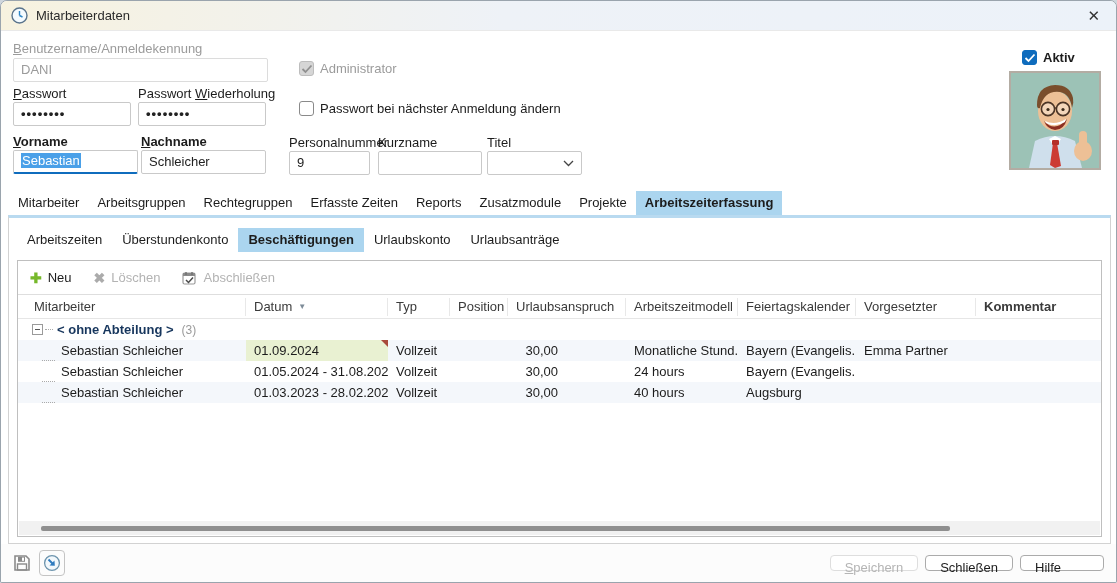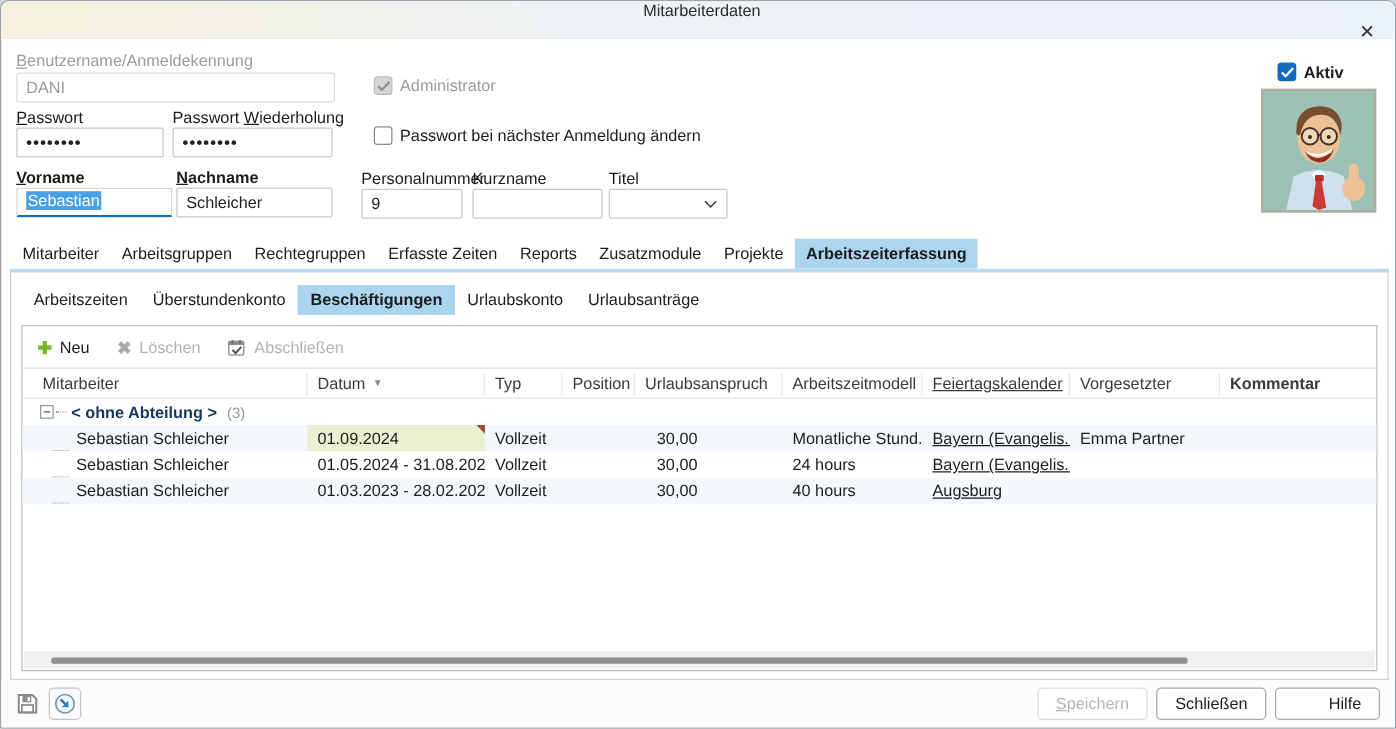--- a/index.html
+++ b/index.html
@@ -5,21 +5,21 @@
   html,body{margin:0;padding:0;background:#cfd6dd;}
   *{box-sizing:border-box;}
   .window{
     position:relative;width:1117px;height:583px;background:#fff;
     border:1px solid #9aa4ad;border-radius:7px 7px 2px 2px;overflow:hidden;
     font-family:"Liberation Sans",sans-serif;font-size:13px;color:#1c1c1c;
   }
   
   .titlebar{height:30px;display:flex;align-items:center;padding:0 12px 0 10px;
     background:linear-gradient(to right,#f7f2df 0%,#eef2f7 45%,#ecf2f9 100%);
-    border-bottom:1px solid #e9e9e9;flex-direction:column;}
+    border-bottom:1px solid #e9e9e9;}
   .titlebar .title{margin-left:8px;color:#2b2b2b;}
   .titlebar .close{margin-left:auto;font-size:15px;color:#333;line-height:1;cursor:default;padding:2px 4px;}
   
   .form{position:absolute;top:30px;left:0;right:0;height:160px;}
   .lbl{position:absolute;color:#1c1c1c;white-space:nowrap;}
   .lbl.gray{color:#9b9b9b;}
   .lbl.b{font-weight:bold;}
   .ufl{display:inline-block;}
   .ufl::first-letter{text-decoration:underline;}
   .field{position:absolute;height:24px;line-height:22px;background:#fff;
@@ -58,21 +58,21 @@
   .titem .ic{font-size:14px;line-height:1;}
   .titem.enabled{color:#1c1c1c;}
   .titem.disabled{color:#b3b3b3;}
   .ic.plus{color:#76b82a;font-weight:bold;}
   .ic.delx{color:#ababab;font-weight:bold;}
   .thead{display:flex;height:24px;align-items:center;color:#3a3a3a;border-bottom:1px solid #e6e6e6;}
   .thead .hc{padding-left:8px;border-right:1px solid #e8e8e8;height:18px;line-height:18px;
     overflow:hidden;white-space:nowrap;}
   .thead .hc:last-child{border-right:none;font-weight:bold;}
   .c-mit{width:228px;} .c-dat{width:142px;} .c-typ{width:62px;} .c-pos{width:58px;}
-  .c-url{width:118px;} .c-azm{width:112px;} .c-fkal{width:118px;text-decoration:underline;} .c-vor{width:120px;} .c-kom{width:110px;}
+  .c-url{width:118px;} .c-azm{width:112px;} .c-fkal{width:118px;} .c-vor{width:120px;} .c-kom{width:110px;}
   .hc.first{padding-left:16px;}
   .sortarrow{font-size:8px;color:#7d8b98;margin-left:6px;vertical-align:2px;}
   .grouprow{display:flex;align-items:center;height:21px;padding-left:14px;}
   .expbox{width:11px;height:11px;border:1px solid #9a9a9a;background:#fff;position:relative;flex:0 0 auto;}
   .expbox::after{content:"";position:absolute;left:2px;right:2px;top:4px;border-top:1px solid #555;}
   .gdots{width:8px;border-top:1px dotted #aaa;margin:0 4px 0 2px;}
   .gname{font-weight:bold;color:#17365d;white-space:nowrap;}
   .gcount{color:#9a9a9a;margin-left:8px;font-size:12px;}
   .trow{display:flex;align-items:center;height:21px;}
   .trow.alt{background:#f4f7fb;}
@@ -84,21 +84,21 @@
   .datehl::after{content:"";position:absolute;top:0;right:0;
     border-left:7px solid transparent;border-top:7px solid #a8493a;}
   .hscroll{position:absolute;left:1px;right:1px;bottom:1px;height:14px;background:#f1f1f1;}
   .hthumb{position:absolute;left:22px;right:150px;top:5px;height:5px;background:#8f8f8f;border-radius:2px;}
   
   .footer{position:absolute;left:0;right:0;bottom:0;height:38px;background:#fcfcfc;
     display:flex;align-items:center;padding:0 12px 0 8px;}
   .fico{width:26px;height:26px;display:flex;align-items:center;justify-content:center;border-radius:4px;}
   .fico.bordered{border:1px solid #c4c4c4;margin-left:4px;}
   .btns{margin-left:auto;display:flex;gap:7px;}
-  .btn{min-width:84px;height:26px;line-height:24px;text-align:right;background:#fff;
+  .btn{min-width:84px;height:16px;line-height:24px;text-align:left;background:#fff;
     border:1px solid #ababab;border-radius:4px;padding:0 14px;color:#1c1c1c;}
   .btn.disabled{color:#b5b5b5;border-color:#dedede;}
 </style>
 </head>
 <body>
 
 <div class="window">
 
   <div class="titlebar">
     <svg width="17" height="17" viewBox="0 0 17 17">

